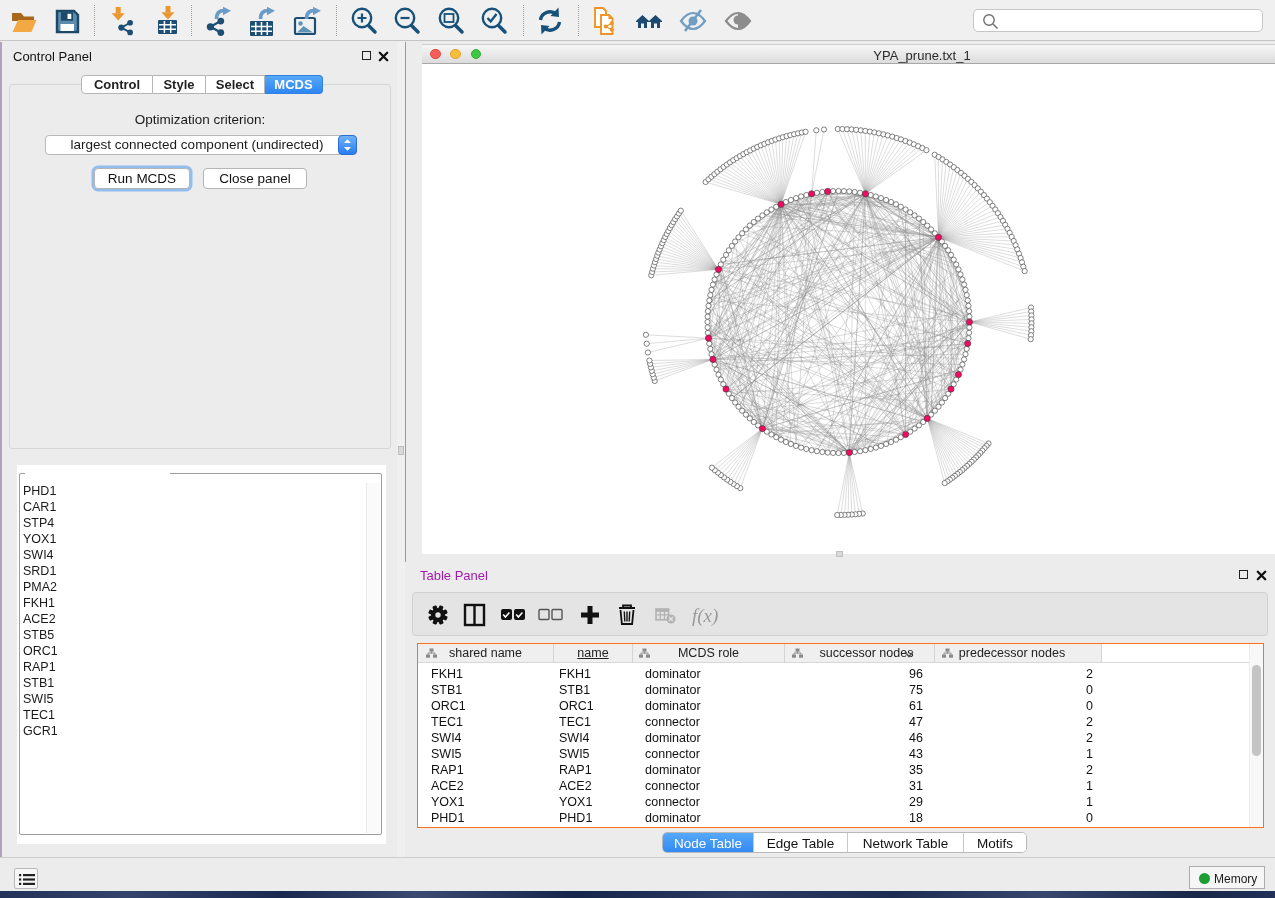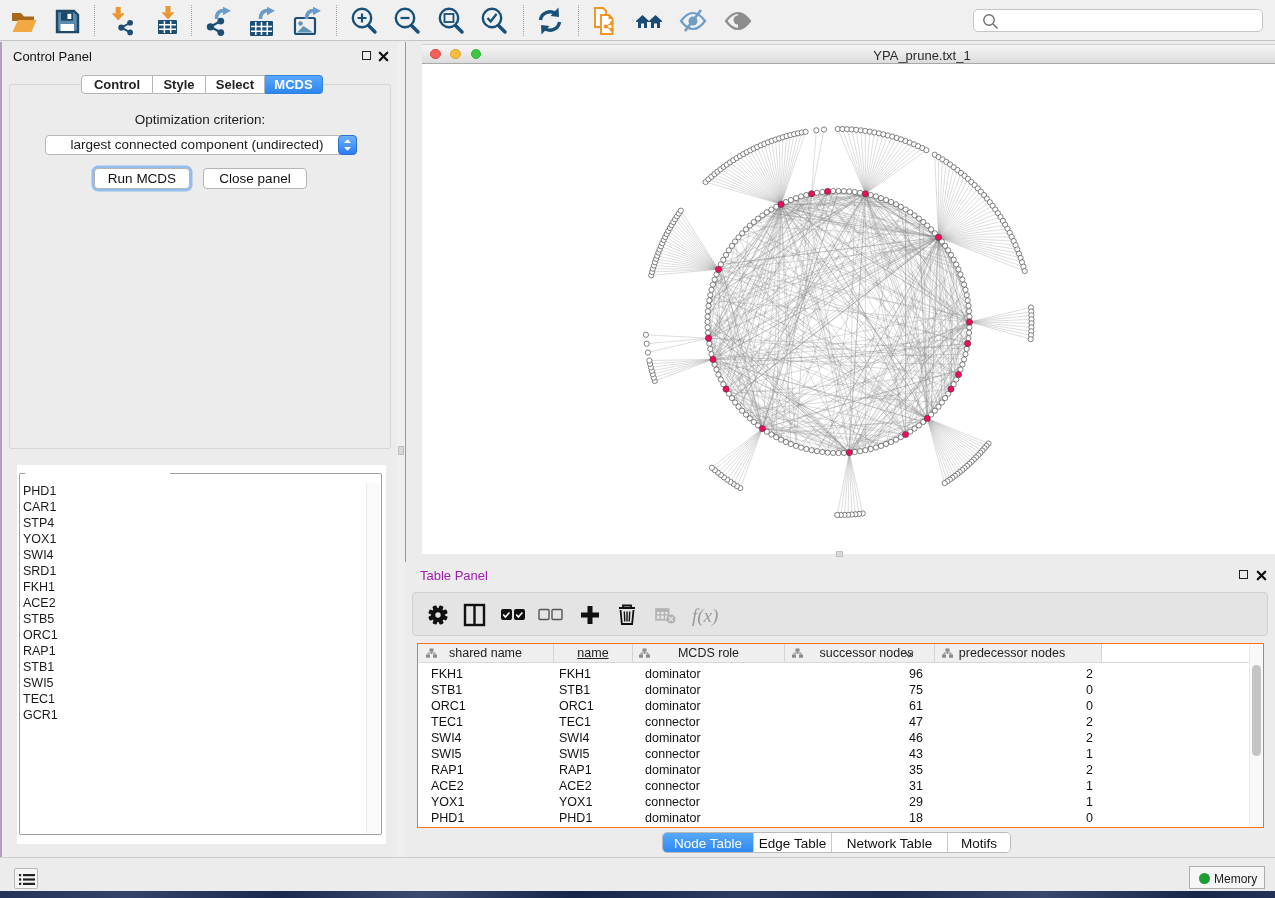--- a/index.html
+++ b/index.html
@@ -221,20 +221,21 @@
 <div id="groupbox"></div>
 <div id="group-label">MCDS result (17 nodes)</div>
 <div id="list-scroll"></div>
 <div id="mcds-list">
     <div>PHD1</div>
     <div>CAR1</div>
     <div>STP4</div>
     <div>YOX1</div>
     <div>SWI4</div>
     <div>SRD1</div>
+    <div>PMA2</div>
     <div>FKH1</div>
     <div>ACE2</div>
     <div>STB5</div>
     <div>ORC1</div>
     <div>RAP1</div>
     <div>STB1</div>
     <div>SWI5</div>
     <div>TEC1</div>
     <div>GCR1</div>
   </div>
@@ -706,21 +707,21 @@
       <div class="trow" style="left:13px;top:166px">PHD1</div>
       <div class="trow" style="left:141px;top:166px">PHD1</div>
       <div class="trow" style="left:227px;top:166px">dominator</div>
       <div class="trow num" style="left:400px;top:166px;width:105px">18</div>
       <div class="trow num" style="left:560px;top:166px;width:115px">0</div>
     </div>
     <div id="tp-scroll"></div>
     <div id="tp-thumb"></div>
     <div id="tp-tabs">
       <div class="btab sel" style="width:91px">Node Table</div>
-      <div class="btab" style="width:78px">Edge Table</div>
+      <div class="btab" style="width:94px">Edge Table</div>
       <div class="btab" style="width:116px">Network Table</div>
       <div class="btab" style="width:62px;border-right:none">Motifs</div>
     </div>
   </div>
 <div id="statusbar">
     <div id="hamb">
       <svg width="22" height="19" style="position:absolute;left:1px;top:1px">
         <g fill="#222">
           <rect x="3" y="4" width="2.2" height="2.2"></rect>
           <rect x="7" y="4" width="12" height="2.2"></rect>

